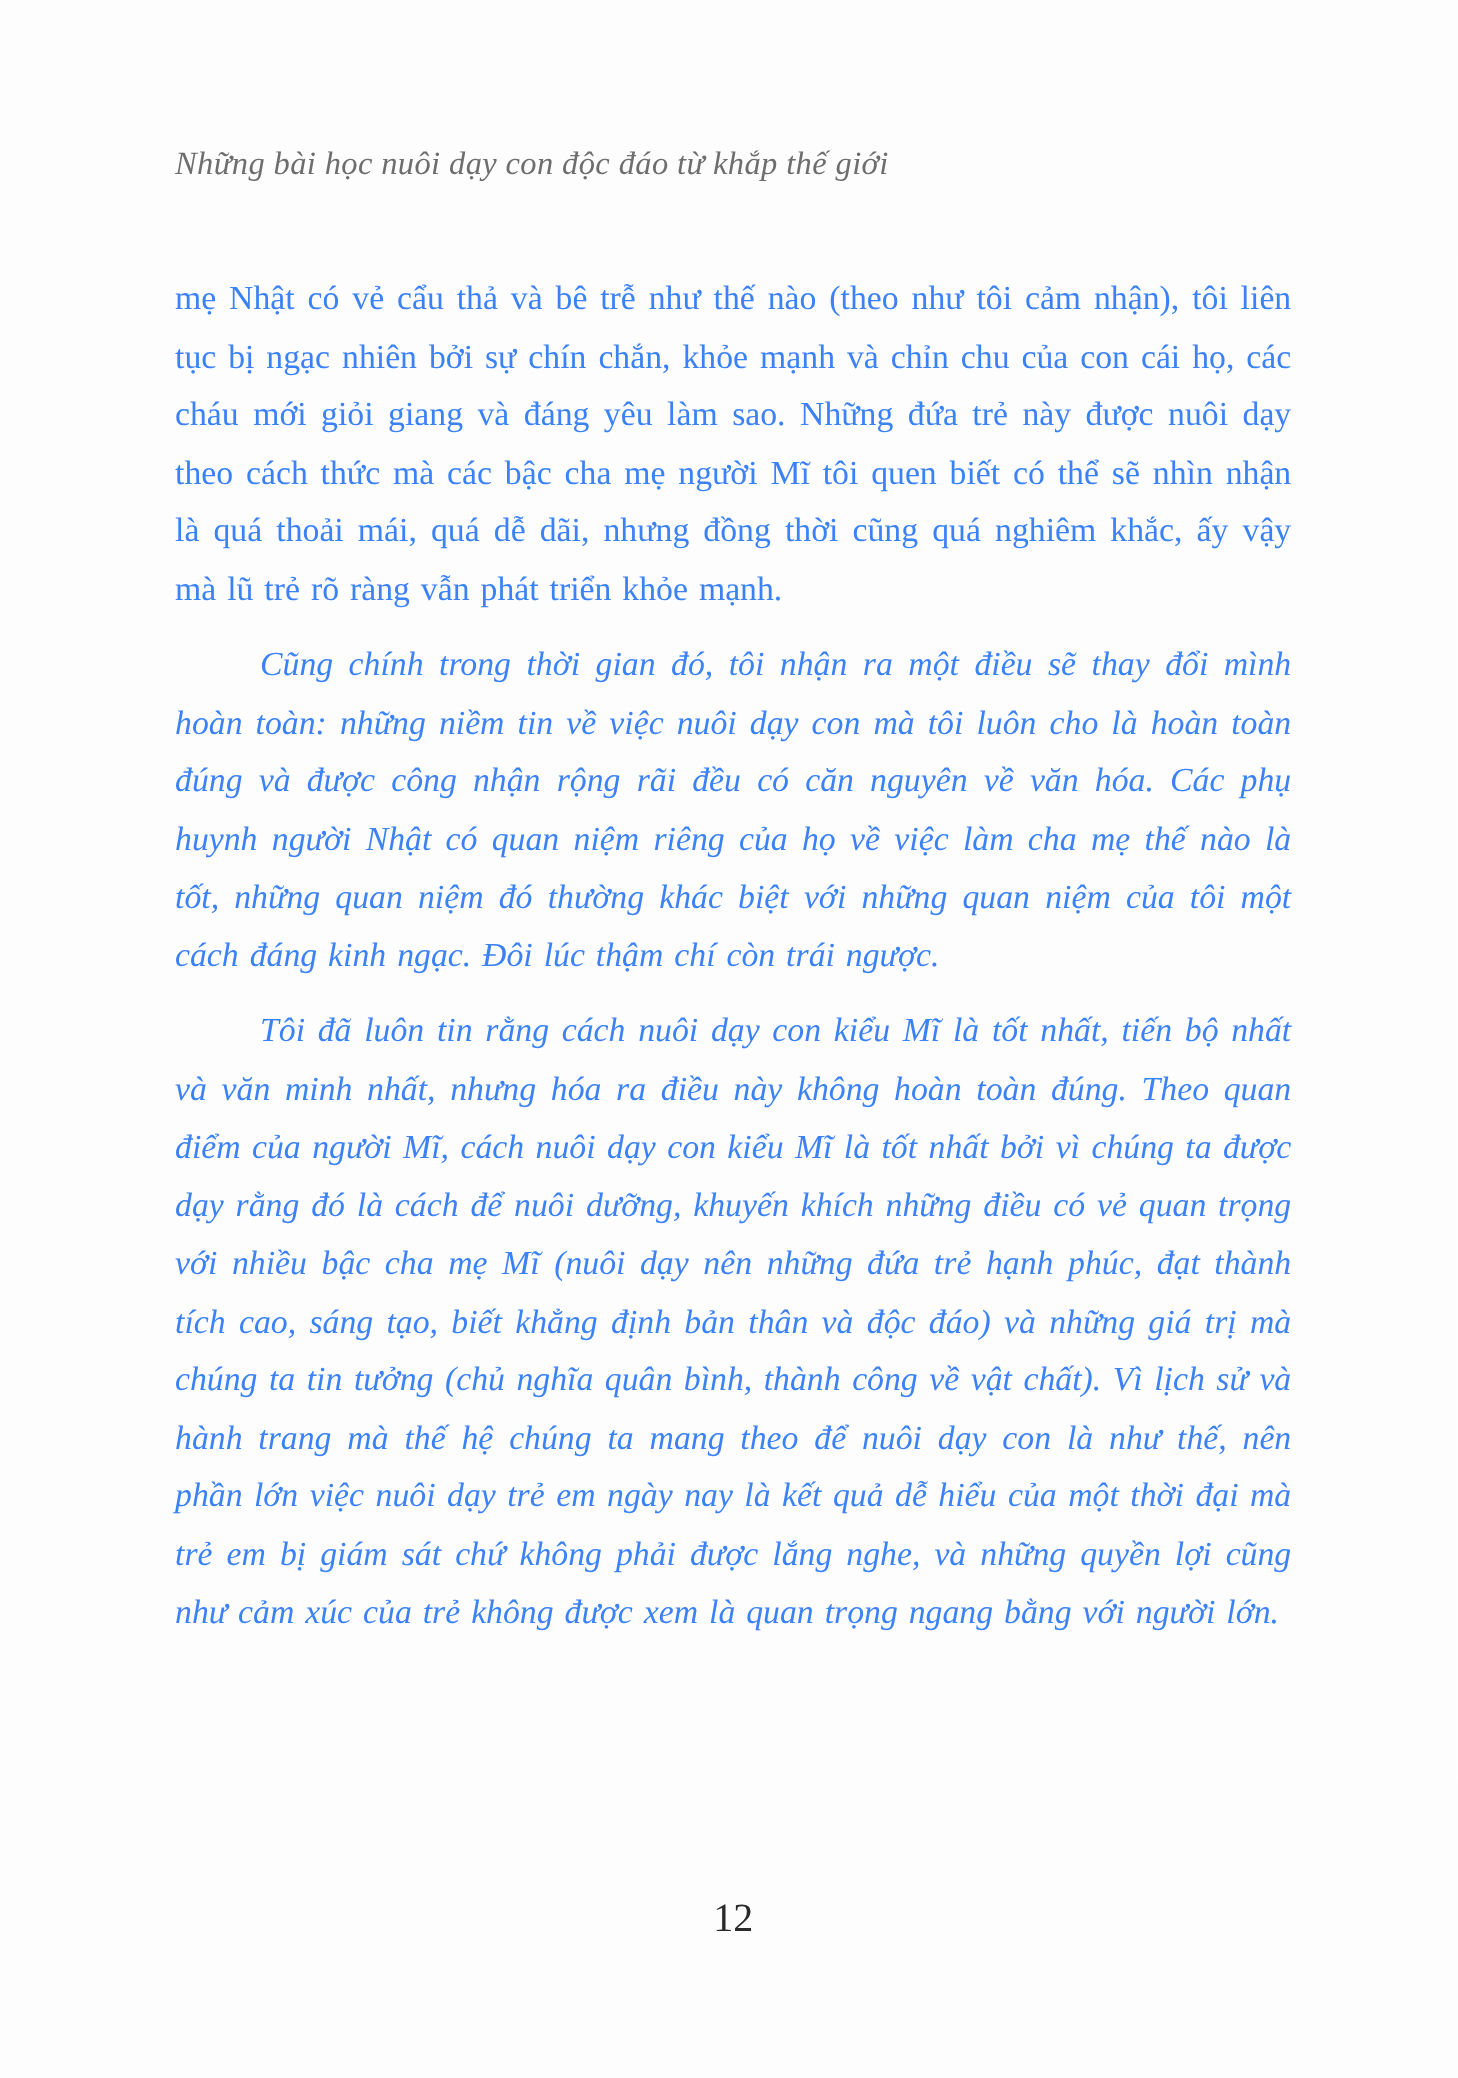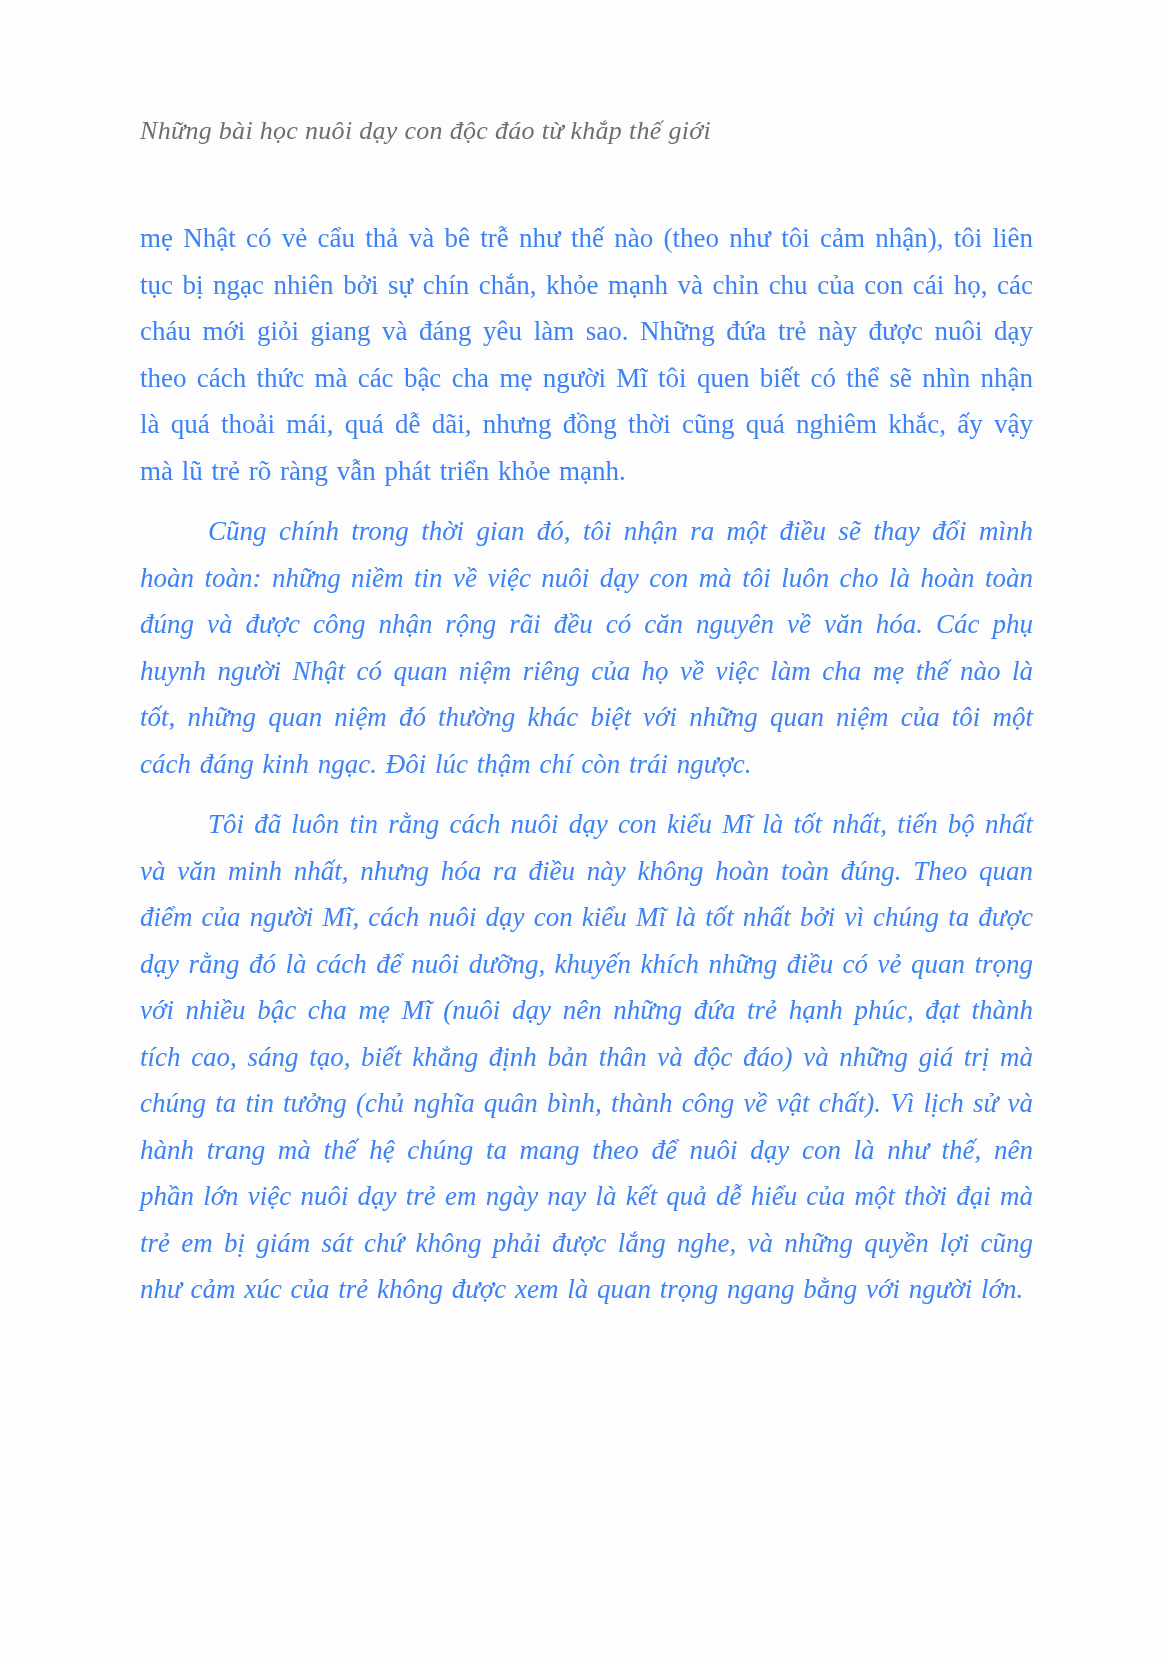--- a/index.html
+++ b/index.html
@@ -60,14 +60,15 @@
 <div class="page">
 
   <div class="running-header">Những bài học nuôi dạy con độc đáo từ khắp thế giới</div>
 
   <div class="body-text">
     <p class="para">mẹ Nhật có vẻ cẩu thả và bê trễ như thế nào (theo như tôi cảm nhận), tôi liên tục bị ngạc nhiên bởi sự chín chắn, khỏe mạnh và chỉn chu của con cái họ, các cháu mới giỏi giang và đáng yêu làm sao. Những đứa trẻ này được nuôi dạy theo cách thức mà các bậc cha mẹ người Mĩ tôi quen biết có thể sẽ nhìn nhận là quá thoải mái, quá dễ dãi, nhưng đồng thời cũng quá nghiêm khắc, ấy vậy mà lũ trẻ rõ ràng vẫn phát triển khỏe mạnh.</p>
     <p class="para indent">Cũng chính trong thời gian đó, tôi nhận ra một điều sẽ thay đổi mình hoàn toàn: những niềm tin về việc nuôi dạy con mà tôi luôn cho là hoàn toàn đúng và được công nhận rộng rãi đều có căn nguyên về văn hóa. Các phụ huynh người Nhật có quan niệm riêng của họ về việc làm cha mẹ thế nào là tốt, những quan niệm đó thường khác biệt với những quan niệm của tôi một cách đáng kinh ngạc. Đôi lúc thậm chí còn trái ngược.</p>
     <p class="para indent">Tôi đã luôn tin rằng cách nuôi dạy con kiểu Mĩ là tốt nhất, tiến bộ nhất và văn minh nhất, nhưng hóa ra điều này không hoàn toàn đúng. Theo quan điểm của người Mĩ, cách nuôi dạy con kiểu Mĩ là tốt nhất bởi vì chúng ta được dạy rằng đó là cách để nuôi dưỡng, khuyến khích những điều có vẻ quan trọng với nhiều bậc cha mẹ Mĩ (nuôi dạy nên những đứa trẻ hạnh phúc, đạt thành tích cao, sáng tạo, biết khẳng định bản thân và độc đáo) và những giá trị mà chúng ta tin tưởng (chủ nghĩa quân bình, thành công về vật chất). Vì lịch sử và hành trang mà thế hệ chúng ta mang theo để nuôi dạy con là như thế, nên phần lớn việc nuôi dạy trẻ em ngày nay là kết quả dễ hiểu của một thời đại mà trẻ em bị giám sát chứ không phải được lắng nghe, và những quyền lợi cũng như cảm xúc của trẻ không được xem là quan trọng ngang bằng với người lớn.</p>
   </div>
 
+  <div class="page-number">12</div>
 
 </div>
 
 </body></html>

